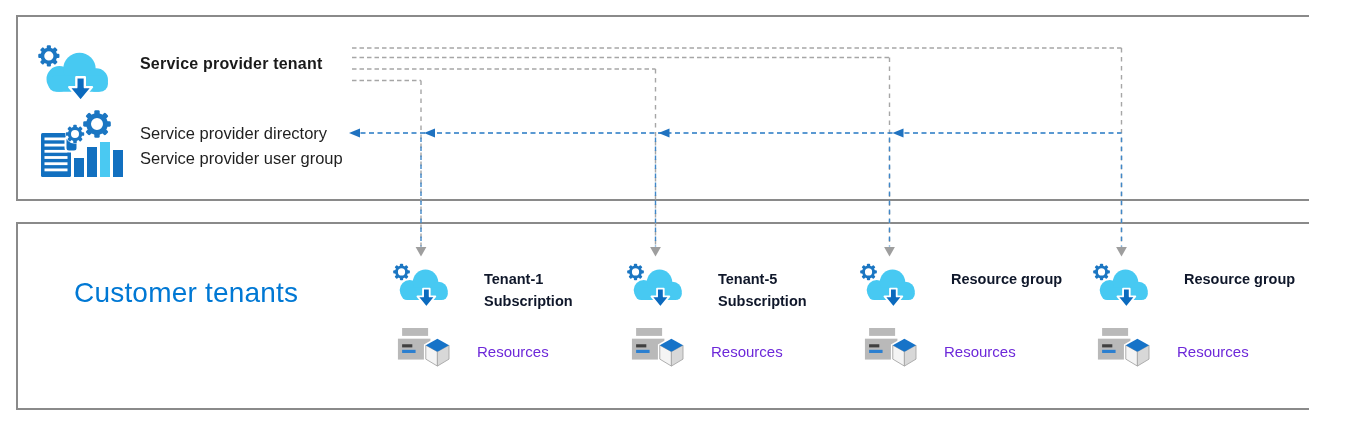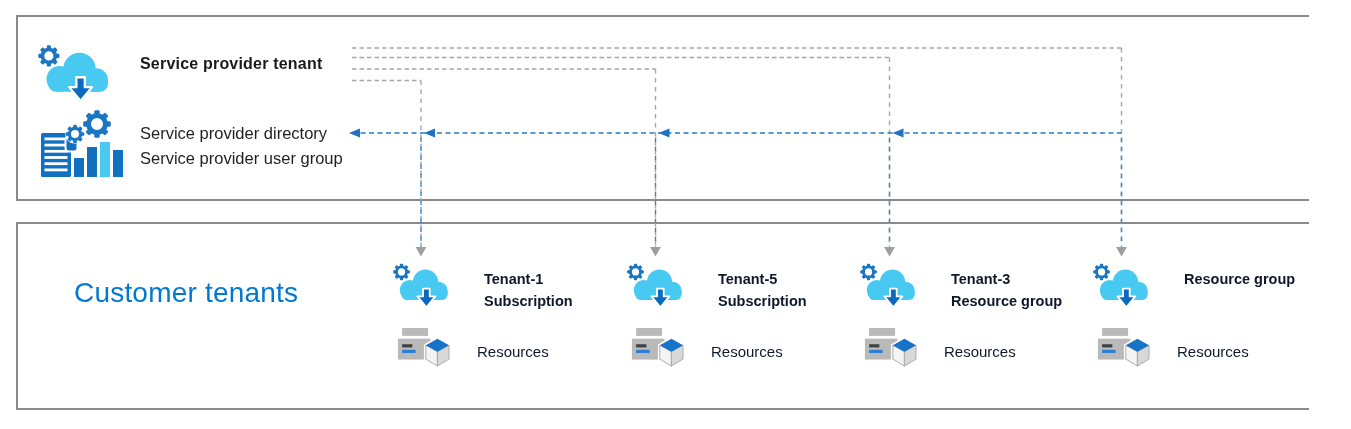--- a/index.html
+++ b/index.html
@@ -39,21 +39,21 @@
   .tenant .cloud-svg{position:absolute;left:-3px;top:22px;width:60px;height:49px;}
   .tenant .tlabel{
     position:absolute;left:71px;top:29px;
     font-size:14.5px;font-weight:bold;color:#0f172a;line-height:21.5px;
     white-space:nowrap;
     margin-left:18px;
   }
   .tenant .res-svg{position:absolute;left:1px;top:88px;width:54px;height:39px;}
   .tenant .rlabel{
     position:absolute;left:82px;top:103px;
-    font-size:15px;color:#0f172a;white-space:nowrap;
+    font-size:15px;color:#6d28d9;white-space:nowrap;
   }
   .sp-cloud-svg{position:absolute;left:37px;top:43px;width:76px;height:63px;z-index:2;}
   .sp-dir-svg{position:absolute;left:41px;top:110px;width:84px;height:67px;z-index:2;}
   .connections{
     position:absolute;left:0;top:0;width:1351px;height:429px;
     z-index:3;pointer-events:none;
   }
   .gline{stroke:#a6a6a6;stroke-width:1.4;fill:none;stroke-dasharray:4.5 3;}
   .gvert{stroke:#a6a6a6;stroke-width:1.4;fill:none;stroke-dasharray:4.5 4.5;}
   .bvert{stroke:#3f87c8;stroke-width:1.4;fill:none;stroke-dasharray:4.5 4.5;stroke-dashoffset:4.5;}
@@ -169,21 +169,20 @@
         <use href="#sym-resources"></use>
       </svg>
     <div class="rlabel">Resources</div>
   </div>
 
   <div class="tenant" style="left:862px">
     <svg class="cloud-svg" viewBox="0 0 68 56">
         <use href="#sym-cloud"></use>
       </svg>
     <div class="tlabel">
-      <div>Tenant-3</div>
       <div>Resource group</div>
     </div>
     <svg class="res-svg" viewBox="0 0 58 42">
         <use href="#sym-resources"></use>
       </svg>
     <div class="rlabel">Resources</div>
   </div>
 
   <div class="tenant" style="left:1095px">
     <svg class="cloud-svg" viewBox="0 0 68 56">

